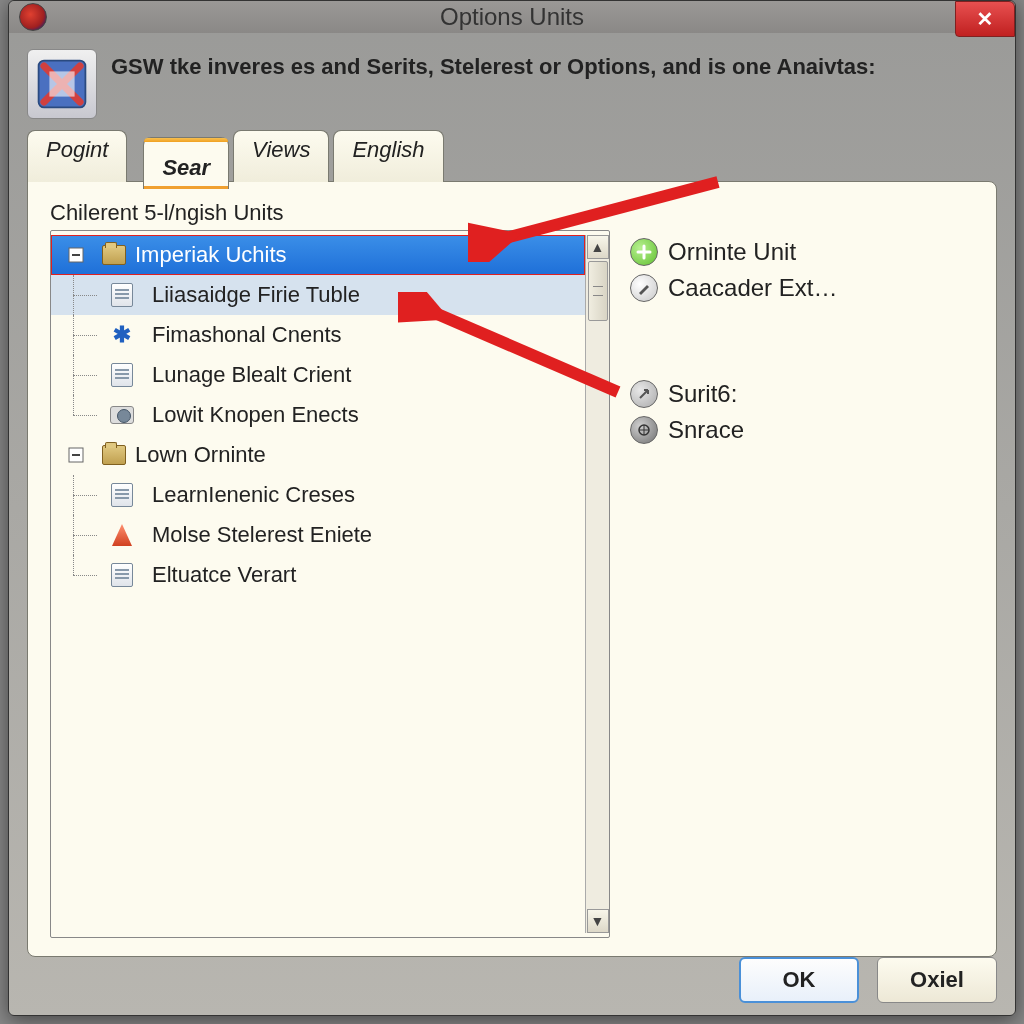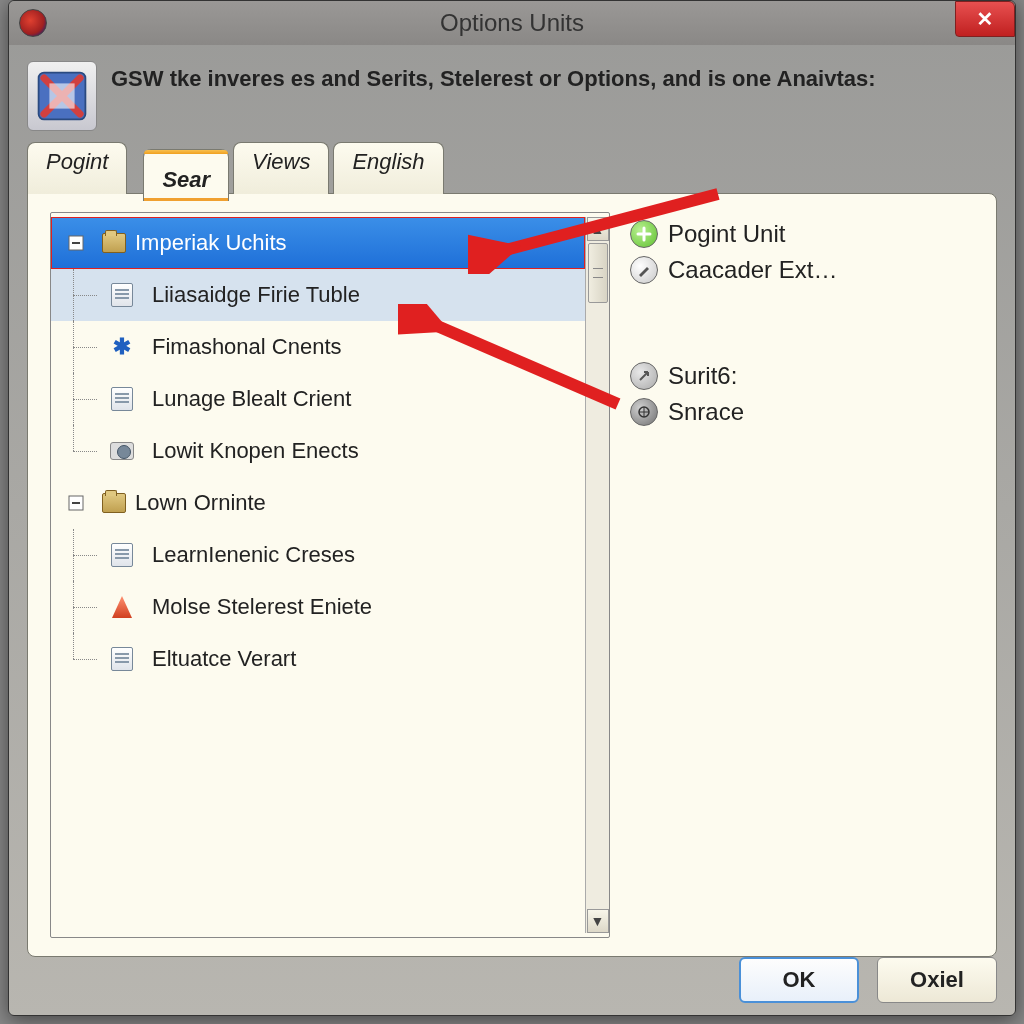--- a/index.html
+++ b/index.html
@@ -17,21 +17,21 @@
   left: 8px; top: 0;
   width: 1008px; height: 1016px;
   background: linear-gradient(to bottom, #9a9a98 0%, #b8b6b0 100%);
   border: 1px solid #333;
   border-radius: 6px;
   box-shadow: 0 4px 20px rgba(0,0,0,0.5);
   display: flex;
   flex-direction: column;
 }
 .titlebar {
-  height: 44px;
+  height: 32px;
   background: linear-gradient(to bottom, #9a9896 0%, #8a8886 100%);
   border-radius: 6px 6px 0 0;
   display: flex;
   align-items: center;
   position: relative;
   text-decoration: underline;
 }
 .titlebar-icon {
   width: 28px; height: 28px;
   margin-left: 10px;
@@ -158,21 +158,21 @@
   position: relative;
   display: flex;
 }
 .tree-inner {
   flex: 1;
   overflow: hidden;
 }
 .tree-item {
   display: flex;
   align-items: center;
-  height: 52px;
+  height: 40px;
   padding-left: 10px;
   font-size: 22px;
   color: #222;
   cursor: pointer;
   white-space: nowrap;
 }
 .tree-item.depth1 { padding-left: 56px; position: relative; gap: 9px; }
 .tree-item.depth0 { padding-left: 10px; }
 .tree-item .tlines {
   position: absolute;
@@ -368,20 +368,21 @@
     </div>
 
     <div class="tab-row">
       <div class="tab">Pogint</div>
       <div class="tab active">Sear</div>
       <div class="tab">Views</div>
       <div class="tab">English</div>
     </div>
 
     <div class="panel">
+      <div class="panel-title">Chilerent 5-l/ngish Units</div>
 
       <div class="content-row">
         <div class="tree-wrap">
           <div class="tree">
             <div class="tree-inner" id="tree-inner">
                 <div class="tree-item depth0 selected red-outline">
                   <span class="iconbox">
                     <svg width="16" height="16">
                       <rect x="1" y="1" width="14" height="14" fill="#fff" stroke="#666"></rect>
                       <path d="M4 8h8" stroke="#444" stroke-width="2"></path>
@@ -467,21 +468,21 @@
           </div>
         </div>
 
         <div class="side">
           <div class="side-item">
             <span class="circle-icon ci-green">
               <svg width="16" height="16" viewBox="0 0 16 16">
                   <path d="M8 2v12M2 8h12" stroke="#fff" stroke-width="3" stroke-linecap="round"></path>
                 </svg>
             </span>
-            <span>Pogint Unit</span>
+            <span>Orninte Unit</span>
           </div>
           <div class="side-item">
             <span class="circle-icon ci-grey">
               <svg width="14" height="14" viewBox="0 0 14 14">
                   <path d="M2 12 L10 4 L12 6 L4 14 Z" fill="#555"></path>
                 </svg>
             </span>
             <span>Caacader Ext…</span>
           </div>
           <div class="side-gap"></div>

